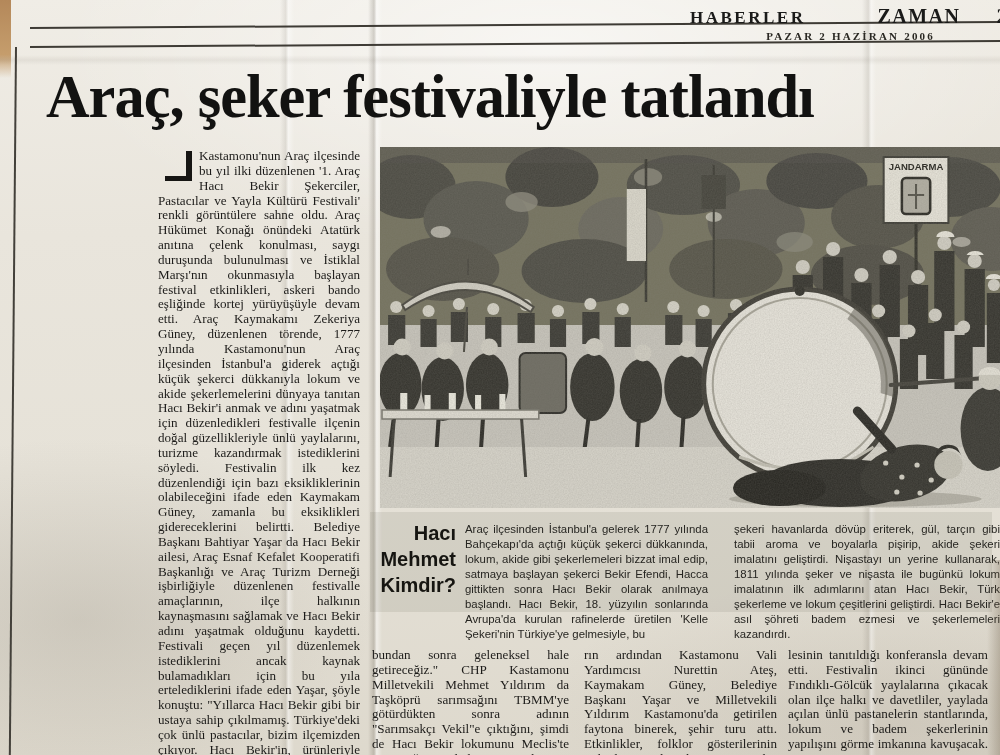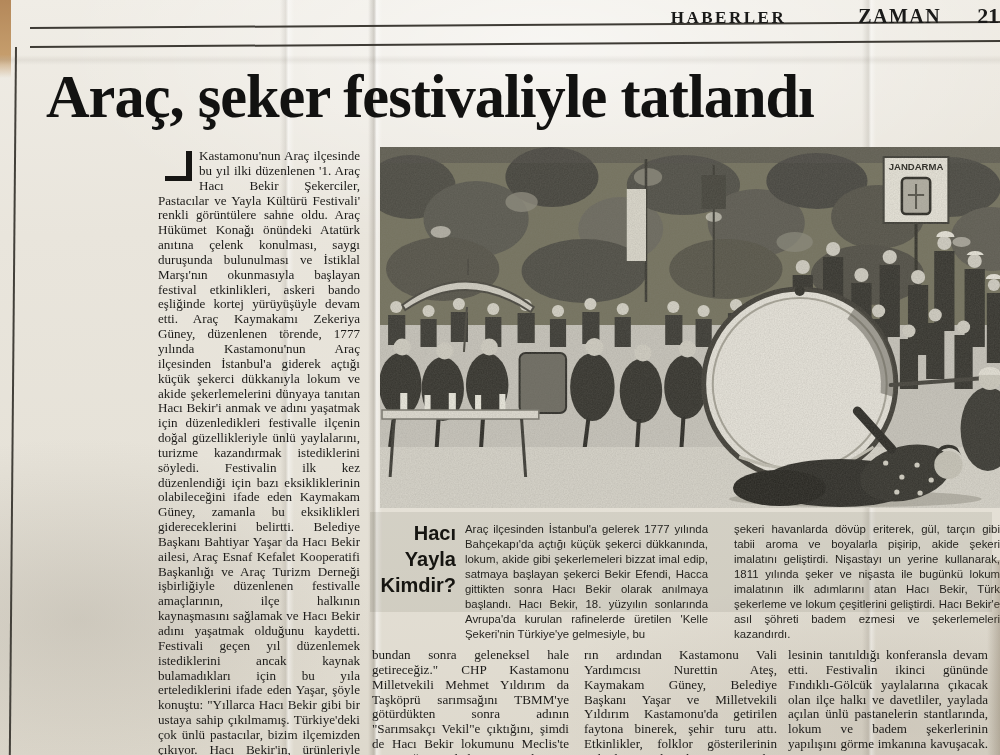--- a/index.html
+++ b/index.html
@@ -23,21 +23,21 @@
   .edge-shadow{position:absolute;right:0;top:560px;bottom:0;width:13px;
     background:linear-gradient(90deg,rgba(0,0,0,0),rgba(104,88,64,0.30));}
   
   .rule{position:absolute;background:#3e3b35;height:2px;transform:rotate(-0.35deg);transform-origin:left center;}
   .rule.r1{left:30px;right:-8px;top:27px;}
   .rule.r2{left:30px;right:-8px;top:46px;}
   .vrule-left{position:absolute;left:15px;top:47px;bottom:0;width:2px;background:#43403a;
     transform:rotate(0.5deg);transform-origin:top center;}
   
   .masthead{position:absolute;top:3px;left:690px;width:290px;display:flex;align-items:baseline;
-    justify-content:center;gap:18px;font-weight:bold;letter-spacing:2.5px;white-space:nowrap;}
+    justify-content:space-between;gap:18px;font-weight:bold;letter-spacing:2.5px;white-space:nowrap;}
   .masthead .section{font-size:17px;}
   .masthead .paper-name{font-size:20px;letter-spacing:1.5px;margin-left:36px;}
   .masthead .page-no{font-size:22px;letter-spacing:0;}
   .m-sep{width:2px;height:18px;background:#33312c;align-self:center;}
   .dateline{position:absolute;top:30px;left:550px;width:385px;text-align:right;
     font-size:11px;font-weight:bold;letter-spacing:2.2px;color:#2a2823;}
   
   .headline{position:absolute;left:46px;top:62px;width:945px;font-size:61px;font-weight:bold;
     letter-spacing:-1px;transform:scaleX(0.99);transform-origin:left;white-space:nowrap;color:#121211;}
   
@@ -79,20 +79,21 @@
     <div class="rule r2"></div>
     <div class="vrule-left"></div>
 
     <div class="masthead">
       <span class="section">HABERLER</span>
       <span class="m-sep"></span>
       <span class="paper-name">ZAMAN</span>
       <span class="m-sep"></span>
       <span class="page-no">21</span>
     </div>
+    <div class="dateline">PAZAR 2 HAZİRAN 2006</div>
 
     <h1 class="headline" style="margin:0;">Araç, şeker festivaliyle tatlandı</h1>
 
     <div class="bodytext col-lead">
       <span class="pmark"></span><span>Kastamonu'nun Araç ilçesinde bu yıl ilki düzenlenen '1. Araç Hacı Bekir Şekerciler, Pastacılar ve Yayla Kültürü Festivali' renkli görüntülere sahne oldu. Araç Hükümet Konağı önündeki Atatürk anıtına çelenk konulması, saygı duruşunda bulunulması ve İstiklal Marşı'nın okunmasıyla başlayan festival etkinlikleri, askeri bando eşliğinde kortej yürüyüşüyle devam etti. Araç Kaymakamı Zekeriya Güney, düzenlenen törende, 1777 yılında Kastamonu'nun Araç ilçesinden İstanbul'a giderek açtığı küçük şekerci dükkanıyla lokum ve akide şekerlemelerini dünyaya tanıtan Hacı Bekir'i anmak ve adını yaşatmak için düzenledikleri festivalle ilçenin doğal güzellikleriyle ünlü yaylalarını, turizme kazandırmak istediklerini söyledi. Festivalin ilk kez düzenlendiği için bazı eksikliklerinin olabileceğini ifade eden Kaymakam Güney, zamanla bu eksiklikleri gidereceklerini belirtti. Belediye Başkanı Bahtiyar Yaşar da Hacı Bekir ailesi, Araç Esnaf Kefalet Kooperatifi Başkanlığı ve Araç Turizm Derneği işbirliğiyle düzenlenen festivalle amaçlarının, ilçe halkının kaynaşmasını sağlamak ve Hacı Bekir adını yaşatmak olduğunu kaydetti. Festivali geçen yıl düzenlemek istediklerini ancak kaynak bulamadıkları için bu yıla ertelediklerini ifade eden Yaşar, şöyle konuştu: "Yıllarca Hacı Bekir gibi bir ustaya sahip çıkılmamış. Türkiye'deki çok ünlü pastacılar, bizim ilçemizden çıkıyor. Hacı Bekir'in, ürünleriyle gurur duyuyoruz. Hacı Bekir Türk lokumunu başta Avrupalılar olmak üzere tüm dünyaya tanıtan isimdir. Festivali</span>
     </div>
 
     <div class="photo">
       <svg viewBox="0 0 615 361" preserveAspectRatio="none">
         <defs>
@@ -291,21 +292,21 @@
           <circle cx="603" cy="232" r="11" fill="#cfccc0"></circle>
           <path d="M592,228 a11,8 0 0 1 22,0 z" fill="#e6e3d8"></path>
         </g>
         <rect width="615" height="361" filter="url(#grain)" opacity="0.5"></rect>
       </svg>
     </div>
 
     <div class="infobox">
       <div class="ib-title">
         <div>Hacı</div>
-        <div>Yayla</div>
+        <div>Mehmet</div>
         <div>Kimdir?</div>
       </div>
       <div class="ib-col ib-c1">Araç ilçesinden İstanbul'a gelerek 1777 yılında Bahçekapı'da açtığı küçük şekerci dükkanında, lokum, akide gibi şekerlemeleri bizzat imal edip, satmaya başlayan şekerci Bekir Efendi, Hacca gittikten sonra Hacı Bekir olarak anılmaya başlandı. Hacı Bekir, 18. yüzyılın sonlarında Avrupa'da kurulan rafinelerde üretilen 'Kelle Şekeri'nin Türkiye'ye gelmesiyle, bu</div>
       <div class="ib-col ib-c2">şekeri havanlarda dövüp eriterek, gül, tarçın gibi tabii aroma ve boyalarla pişirip, akide şekeri imalatını geliştirdi. Nişastayı un yerine kullanarak, 1811 yılında şeker ve nişasta ile bugünkü lokum imalatının ilk adımlarını atan Hacı Bekir, Türk şekerleme ve lokum çeşitlerini geliştirdi. Hacı Bekir'e asıl şöhreti badem ezmesi ve şekerlemeleri kazandırdı.</div>
     </div>
 
     <div class="bodytext bottom-col bc2">bundan sonra geleneksel hale getireceğiz." CHP Kastamonu Milletvekili Mehmet Yıldırım da Taşköprü sarımsağını TBMM'ye götürdükten sonra adının "Sarımsakçı Vekil"e çıktığını, şimdi de Hacı Bekir lokumunu Meclis'te tanıtacağını söyledi. Konuşmala-</div>
     <div class="bodytext bottom-col bc3">rın ardından Kastamonu Vali Yardımcısı Nurettin Ateş, Kaymakam Güney, Belediye Başkanı Yaşar ve Milletvekili Yıldırım Kastamonu'da getirilen faytona binerek, şehir turu attı. Etkinlikler, folklor gösterilerinin ardından Araçlı Şekerci Hacı Bekir ai-</div>
     <div class="bodytext bottom-col bc4">
       <span>lesinin tanıtıldığı konferansla devam etti. Festivalin ikinci gününde Fındıklı-Gölcük yaylalarına çıkacak olan ilçe halkı ve davetliler, yaylada açılan ünlü pastanelerin stantlarında, lokum ve badem şekerlerinin yapılışını görme imkanına kavuşacak.</span>

